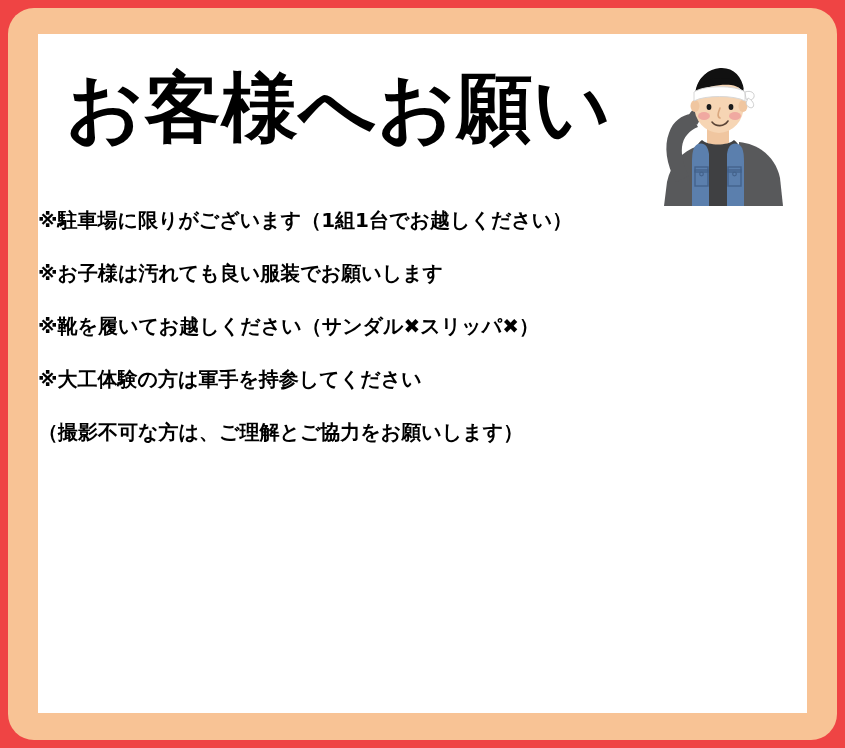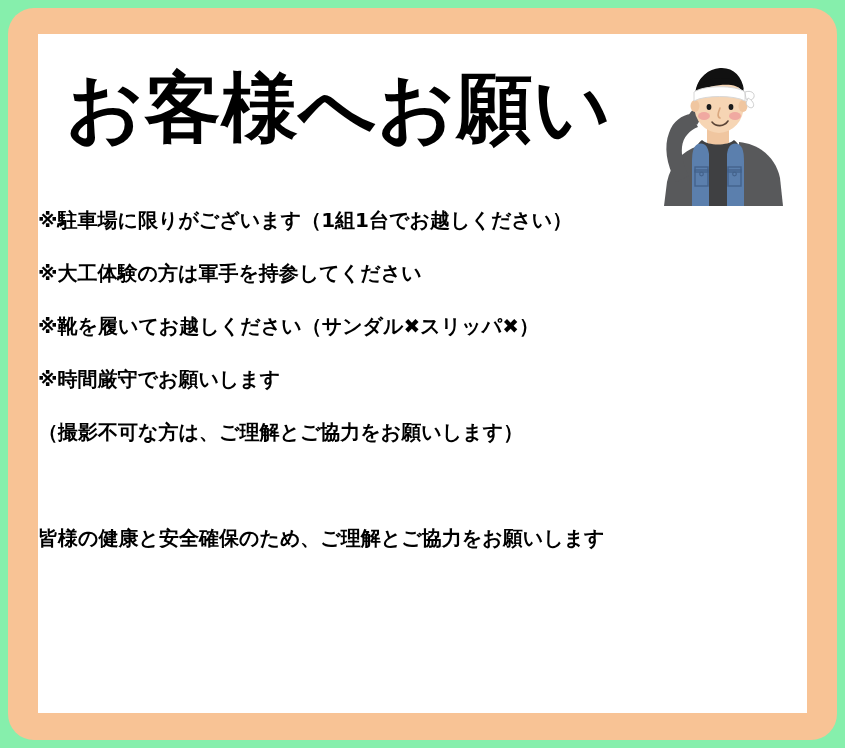--- a/index.html
+++ b/index.html
@@ -11,21 +11,21 @@
     width: 845px;
     height: 748px;
     font-family: "Liberation Sans", "DejaVu Sans", sans-serif;
     overflow: hidden;
   }
 
   #poster {
     position: relative;
     width: 845px;
     height: 748px;
-    background: #86efac;
+    background: #ef4444;
     box-sizing: border-box;
   }
 
   
   .frame {
     position: absolute;
     left: 8px;
     top: 8px;
     width: 829px;
     height: 732px;
@@ -166,22 +166,21 @@
 
           <path d="M84 54 C82 59 81 63 84 64" fill="none" stroke="#d9a77f" stroke-width="1.6" stroke-linecap="round"></path>
 
           <path d="M76 68 C80 73 88 73 92 67" fill="none" stroke="#5b4436" stroke-width="1.6" stroke-linecap="round"></path>
         </svg>
       </div>
     </div>
 
     <div class="body-lines">
       <div class="line">※駐車場に限りがございます（1組1台でお越しください）</div>
+      <div class="line">※お子様は汚れても良い服装でお願いします</div>
+      <div class="line">※靴を履いてお越しください（サンダル✖スリッパ✖）</div>
       <div class="line">※大工体験の方は軍手を持参してください</div>
-      <div class="line">※靴を履いてお越しください（サンダル✖スリッパ✖）</div>
-      <div class="line">※時間厳守でお願いします</div>
       <div class="line">（撮影不可な方は、ご理解とご協力をお願いします）</div>
       <div class="line spacer"></div>
-      <div class="line">皆様の健康と安全確保のため、ご理解とご協力をお願いします</div>
     </div>
 
   </div>
 </div>
 
 </body></html>

